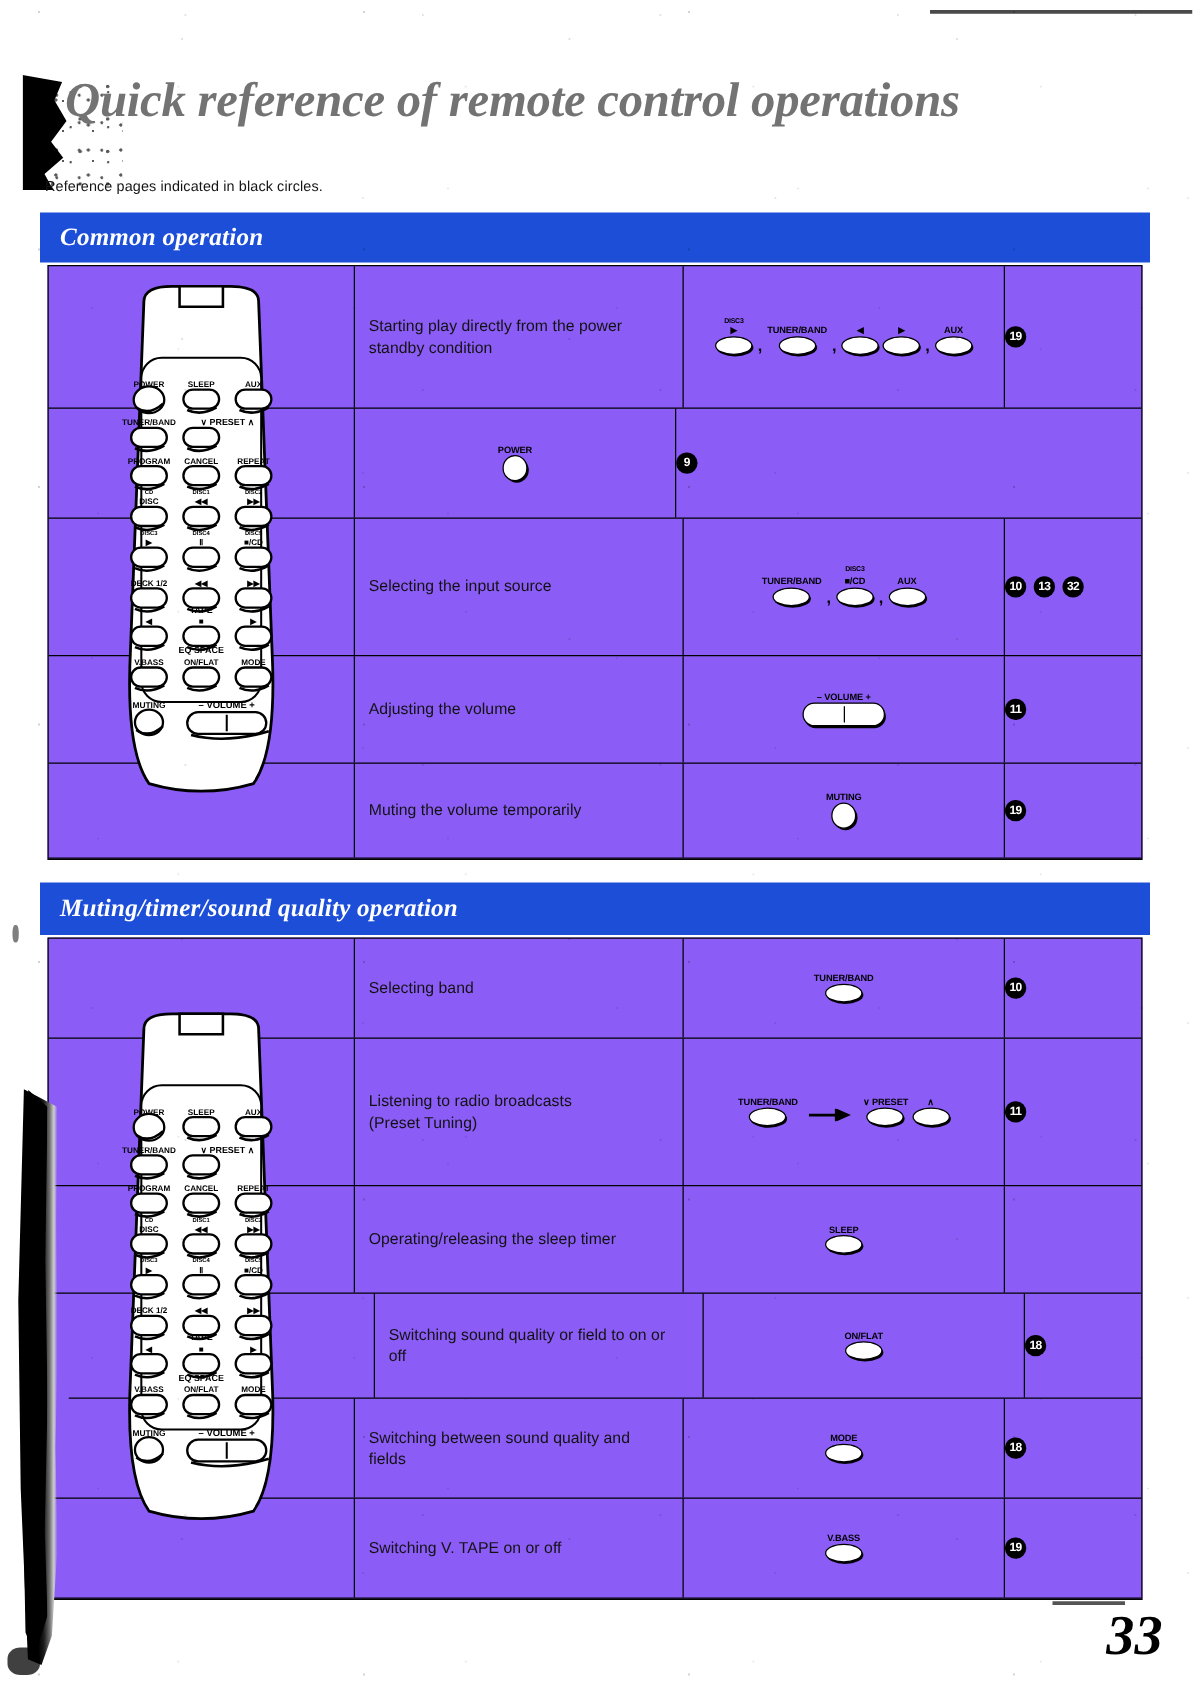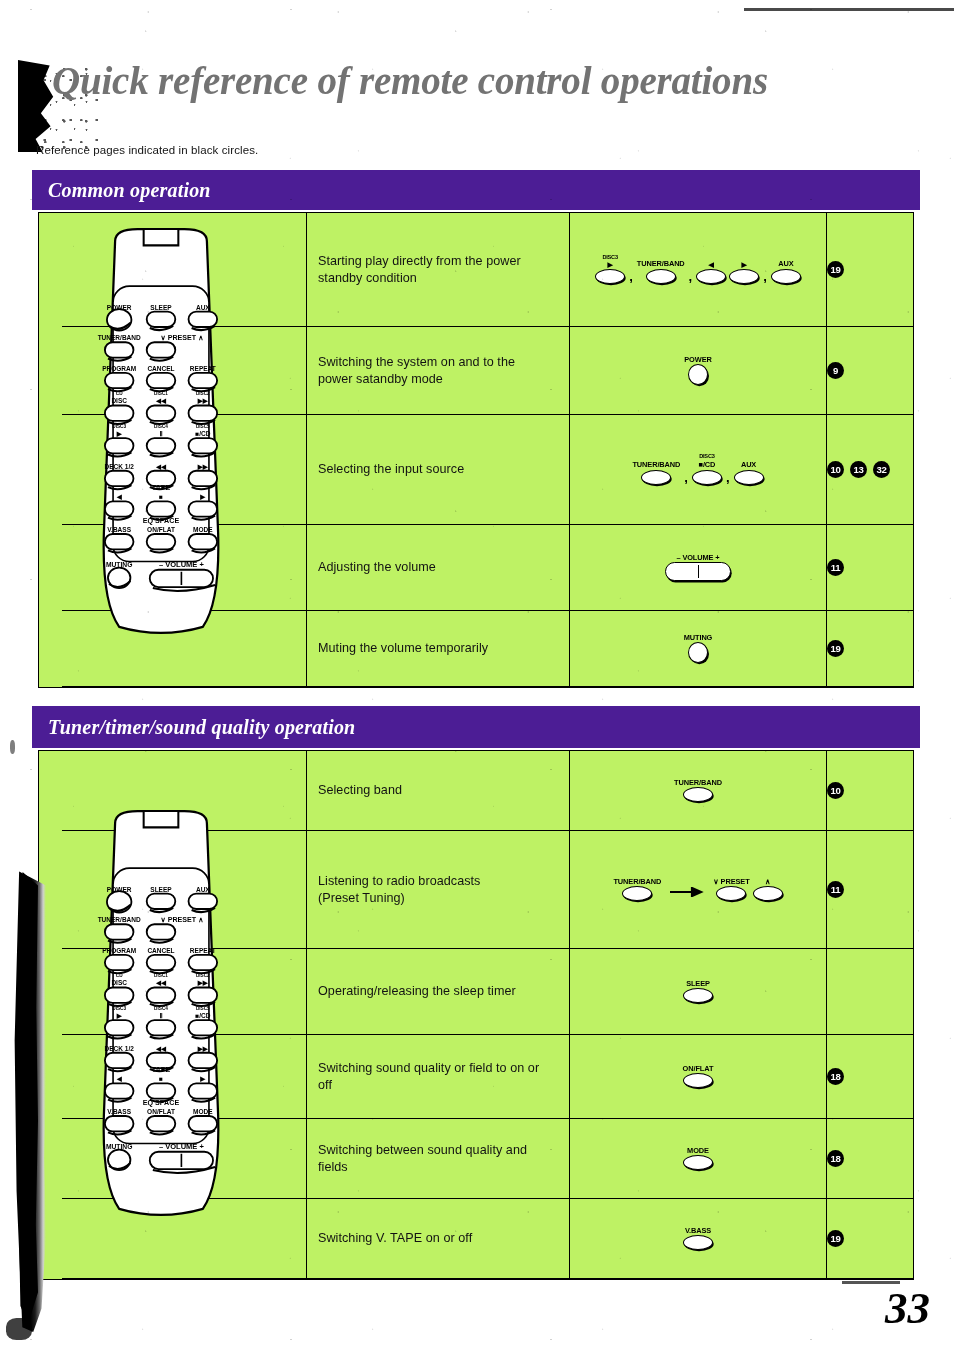--- a/index.html
+++ b/index.html
@@ -130,40 +130,39 @@
     font-size: 11.5px;
     color: #141414;
     letter-spacing: .1px;
     white-space: nowrap;
     z-index: 4;
   }
 
   
   .section-bar {
     position: absolute;
-    background: #4c1d95;
+    background: #1d4ed8;
     color: #fff;
     font-family: "Liberation Serif", serif;
     font-style: italic;
     font-weight: 700;
     font-size: 20px;
     letter-spacing: .2px;
     display: flex;
     align-items: center;
     padding-left: 16px;
     box-sizing: border-box;
   }
 
   
   .op-table {
     position: absolute;
     border: 1.5px solid #000;
     box-sizing: border-box;
-    background: #bef264;
-    padding-left: 23px;
+    background: #8b5cf6;
   }
   .op-row {
     position: relative;
     display: flex;
     box-sizing: border-box;
     border-bottom: 1.4px solid #000;
   }
   .op-row:last-child { border-bottom: none; }
 
   .cell-remote   { width: 245px; box-sizing: border-box; border-right: 1.4px solid #000; position: relative; }
@@ -363,23 +362,20 @@
             <span class="btn-oval"></span>
           </span>
         </div>
       </div>
       <div class="cell-page">
         <span class="page-ref">19</span>
       </div>
     </div>
     <div class="op-row" style="height: 88px;">
       <div class="cell-remote" style="border-top: none;"></div>
-      <div class="cell-desc">
-        <div class="desc-text">Switching the system on and to the<br>power satandby mode</div>
-      </div>
       <div class="cell-buttons">
         <div class="btn-group">
           <span class="btn-unit">
             <span class="btn-cap">POWER</span>
             <span class="btn-circle"></span>
           </span>
         </div>
       </div>
       <div class="cell-page">
         <span class="page-ref">9</span>
@@ -536,21 +532,21 @@
         <path d="M24 350 Q34 357 45 347" stroke="#000" stroke-width="2" fill="none"></path>
         <text x="95" y="333" font-family="Liberation Sans, sans-serif" font-size="7.4" font-weight="700" text-anchor="middle" fill="#000">– VOLUME +</text>
         <rect x="64" y="336" width="62" height="17" rx="8.5" ry="8.5" fill="#fff" stroke="#000" stroke-width="1.8"></rect>
         <line x1="95" y1="338" x2="95" y2="351" stroke="#000" stroke-width="1.6"></line>
         <path d="M67 354 Q95 361 128 351" stroke="#000" stroke-width="2" fill="none"></path>
       </svg>
     </div>
   </div>
 
 <div class="section-bar" style="left:32px; top:706px; width:888px; height:42px;">
-  <span>Tuner/timer/sound quality operation</span>
+  <span>Muting/timer/sound quality operation</span>
 </div>
 
 <div class="op-table" id="table-tuner" style="left:38px; top:750px; width:876px; height:530px;">
     <div class="op-row" style="height: 80px;">
       <div class="cell-remote"></div>
       <div class="cell-desc">
         <div class="desc-text">Selecting band</div>
       </div>
       <div class="cell-buttons">
         <div class="btn-group">
@@ -601,21 +597,21 @@
       </div>
       <div class="cell-buttons">
         <div class="btn-group">
           <span class="btn-unit">
             <span class="btn-cap">SLEEP</span>
             <span class="btn-oval"></span>
           </span>
         </div>
       </div>
     </div>
-    <div class="op-row" style="height: 84px;">
+    <div class="op-row" style="height: 84px; margin-left: 16px;">
       <div class="cell-remote" style="border-top: none;"></div>
       <div class="cell-desc">
         <div class="desc-text">Switching sound quality or field to on or<br>off</div>
       </div>
       <div class="cell-buttons">
         <div class="btn-group">
           <span class="btn-unit">
             <span class="btn-cap">ON/FLAT</span>
             <span class="btn-oval"></span>
           </span>

